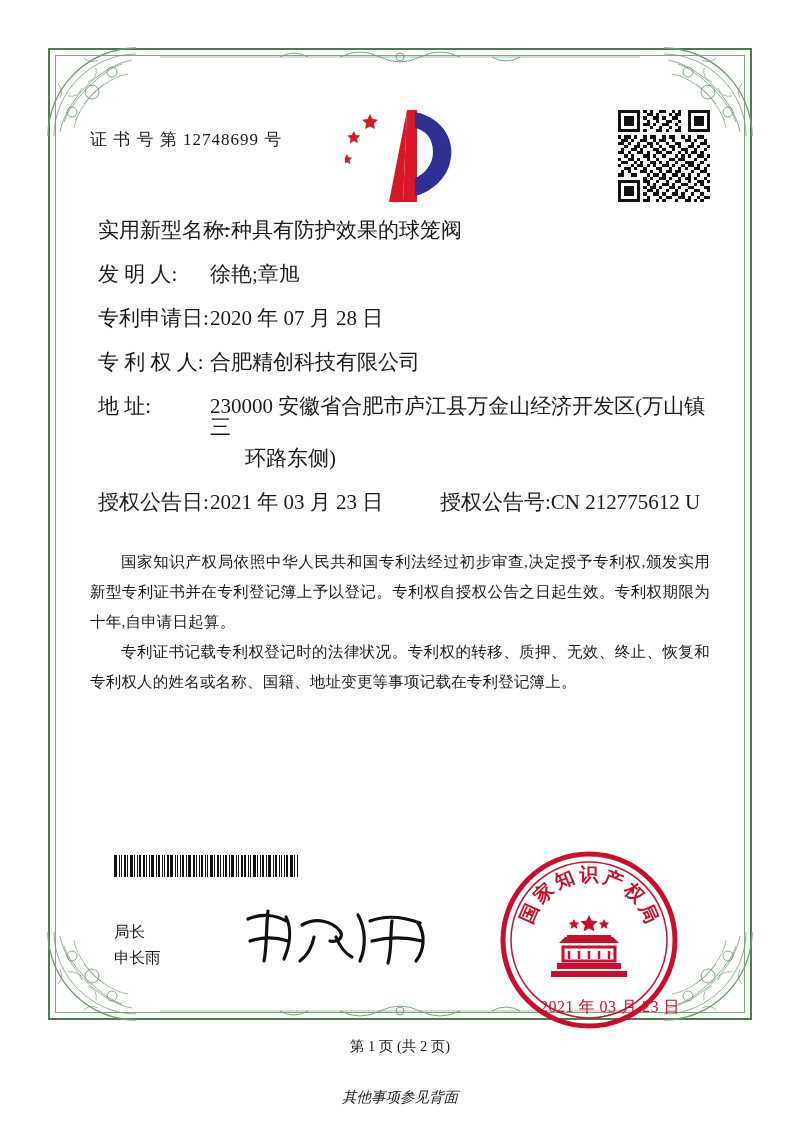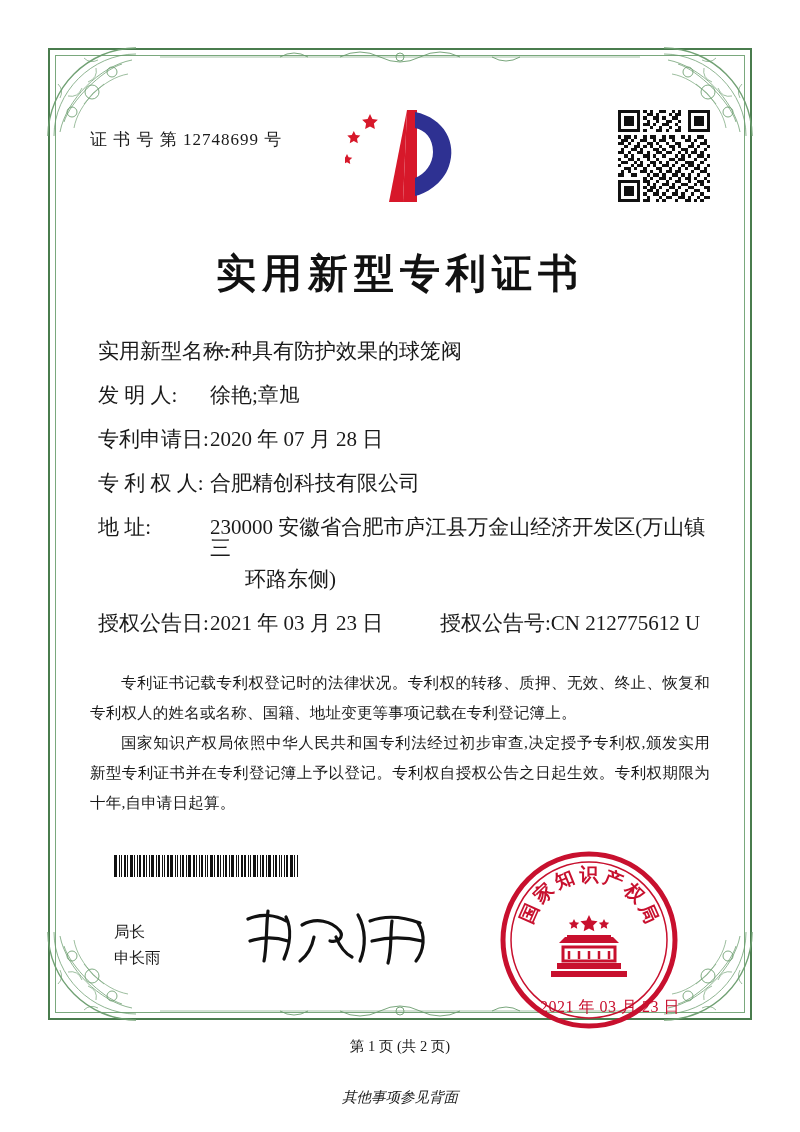--- a/index.html
+++ b/index.html
@@ -570,21 +570,20 @@
               <rect x="14" y="28" width="1" height="1"></rect>
               <rect x="18" y="28" width="1" height="1"></rect>
               <rect x="21" y="28" width="2" height="1"></rect>
               <rect x="24" y="28" width="1" height="1"></rect>
               <rect x="26" y="28" width="1" height="1"></rect>
           </g>
         </svg>
       </div>
     </div>
 
-    <div class="title">实用新型专利证书</div>
 
     <div class="fields">
 
       <div class="frow">
         <div class="flabel">实用新型名称:</div>
         <div class="fvalue">一种具有防护效果的球笼阀</div>
       </div>
 
       <div class="frow">
         <div class="flabel">发 明 人:</div>
@@ -613,22 +612,22 @@
       <div class="frow two">
         <div class="flabel">授权公告日:</div>
         <div class="fvalue">2021 年 03 月 23 日</div>
         <div class="flabel2">授权公告号:</div>
         <div class="fvalue2">CN 212775612 U</div>
       </div>
 
     </div>
 
     <div class="body-text">
+      <p>国家知识产权局依照中华人民共和国专利法经过初步审查,决定授予专利权,颁发实用新型专利证书并在专利登记簿上予以登记。专利权自授权公告之日起生效。专利权期限为十年,自申请日起算。</p>
       <p>专利证书记载专利权登记时的法律状况。专利权的转移、质押、无效、终止、恢复和专利权人的姓名或名称、国籍、地址变更等事项记载在专利登记簿上。</p>
-      <p>国家知识产权局依照中华人民共和国专利法经过初步审查,决定授予专利权,颁发实用新型专利证书并在专利登记簿上予以登记。专利权自授权公告之日起生效。专利权期限为十年,自申请日起算。</p>
     </div>
   </div>
 
   <div class="bottom">
 
     <div class="barcode">
         <i style="width: 3px;"></i>
         <i style="width: 1px;"></i>
         <i style="width: 1px;"></i>
         <i style="width: 2px;"></i>

